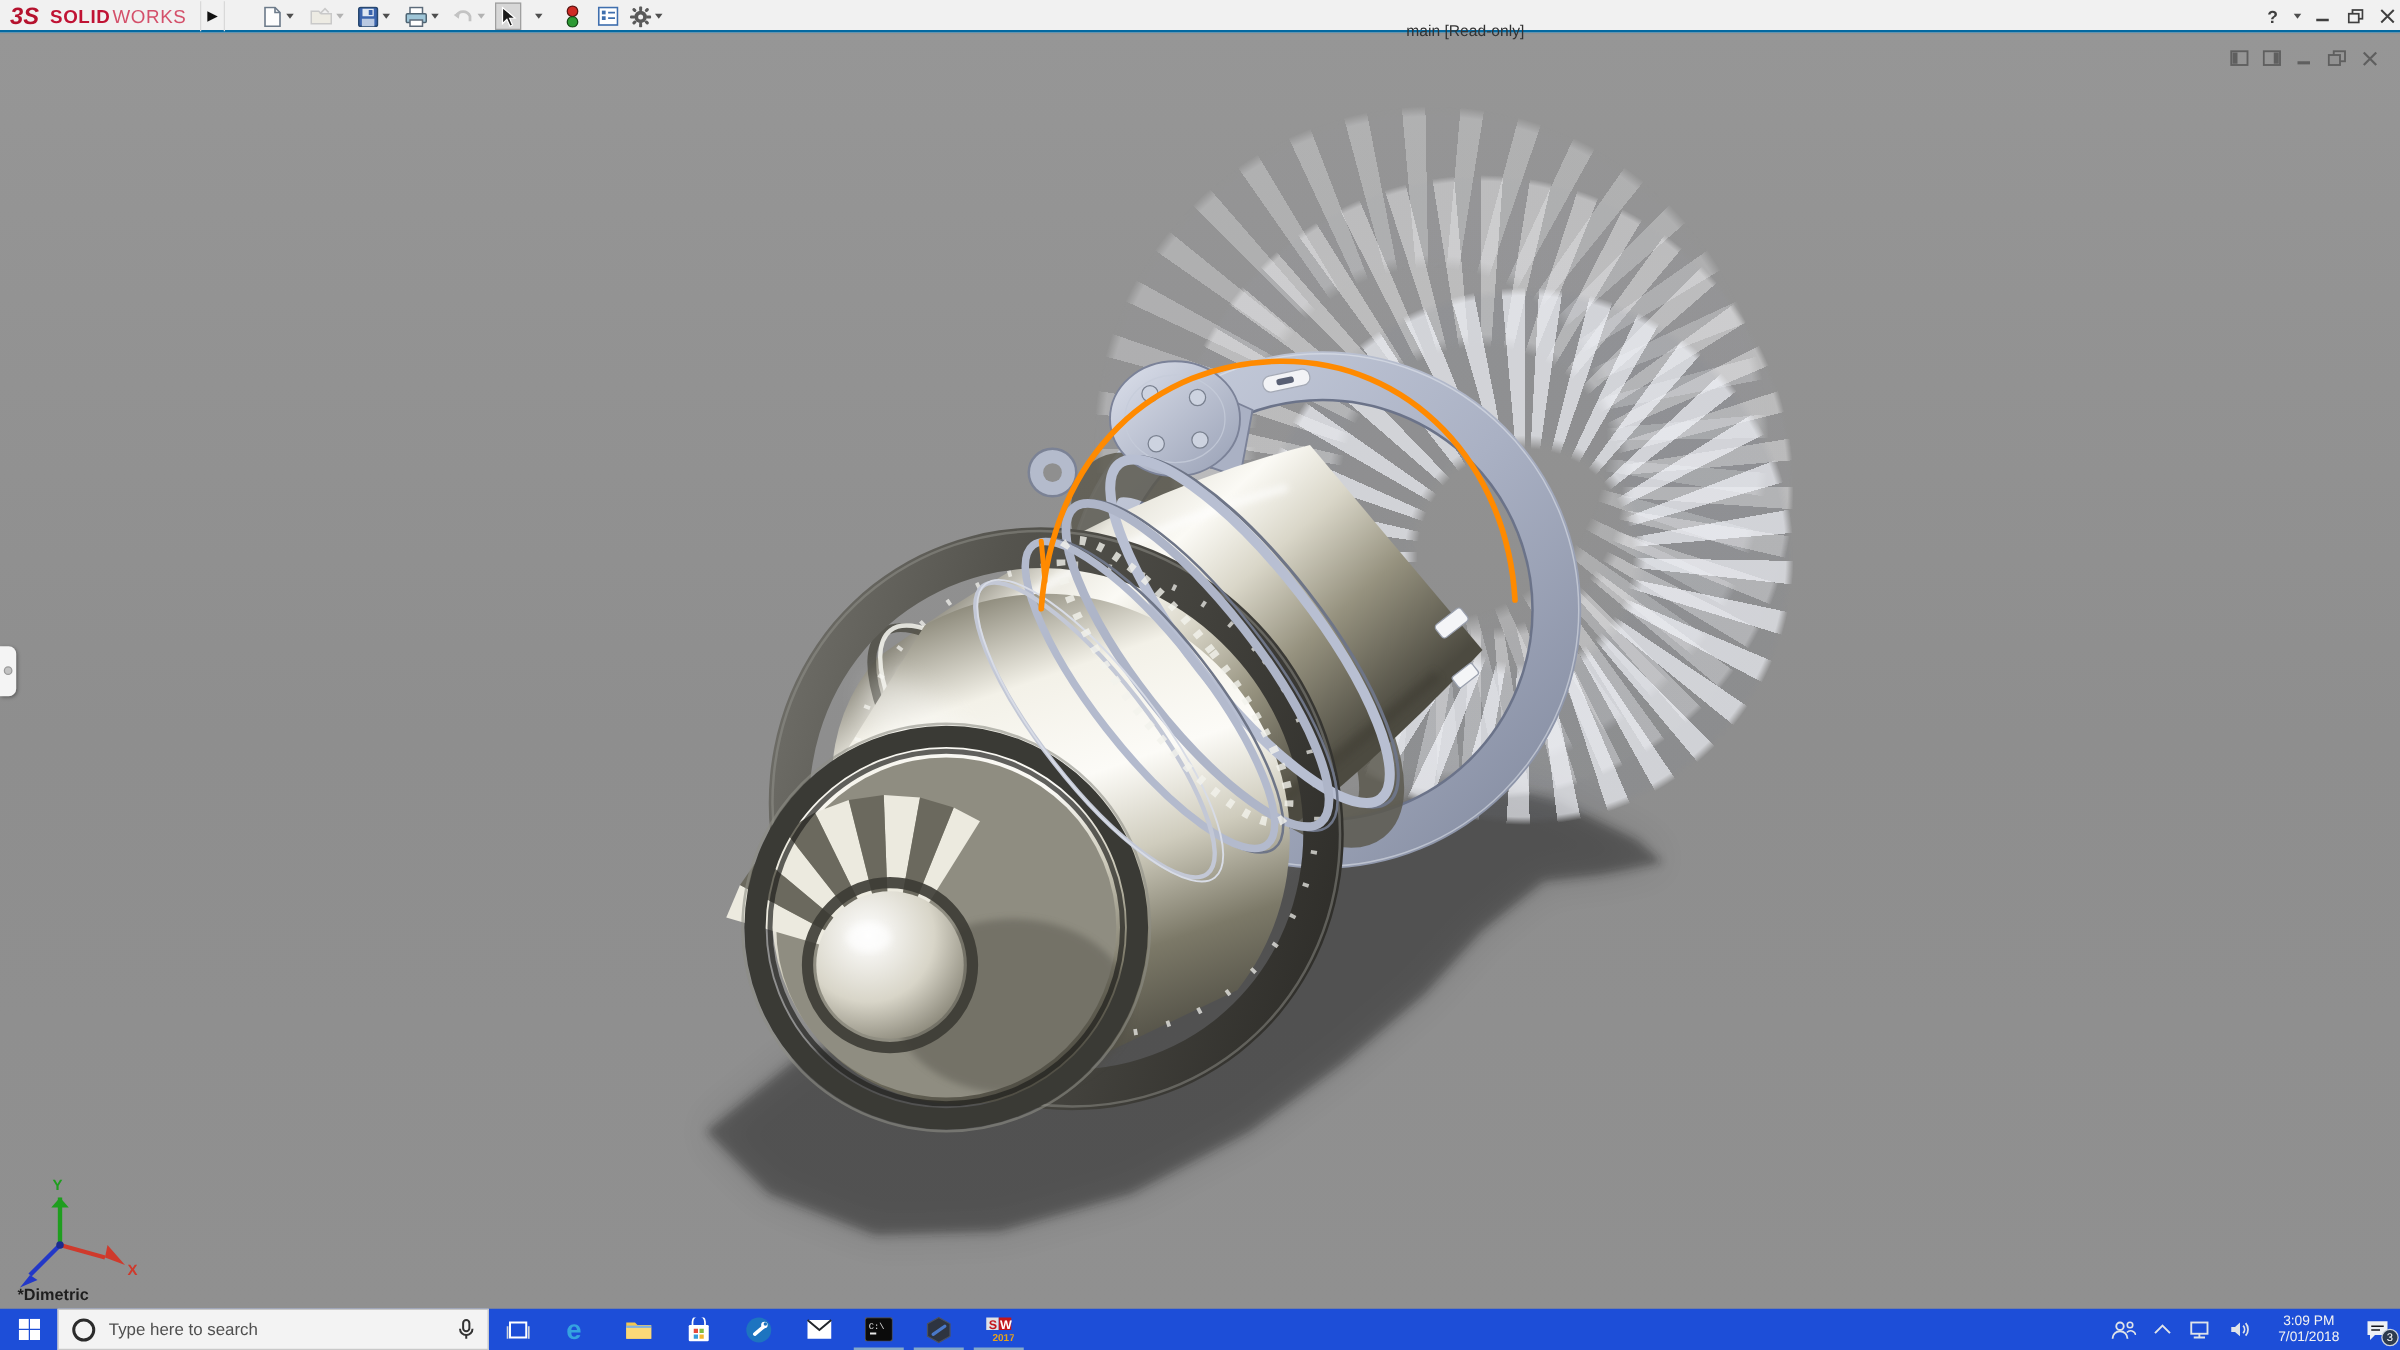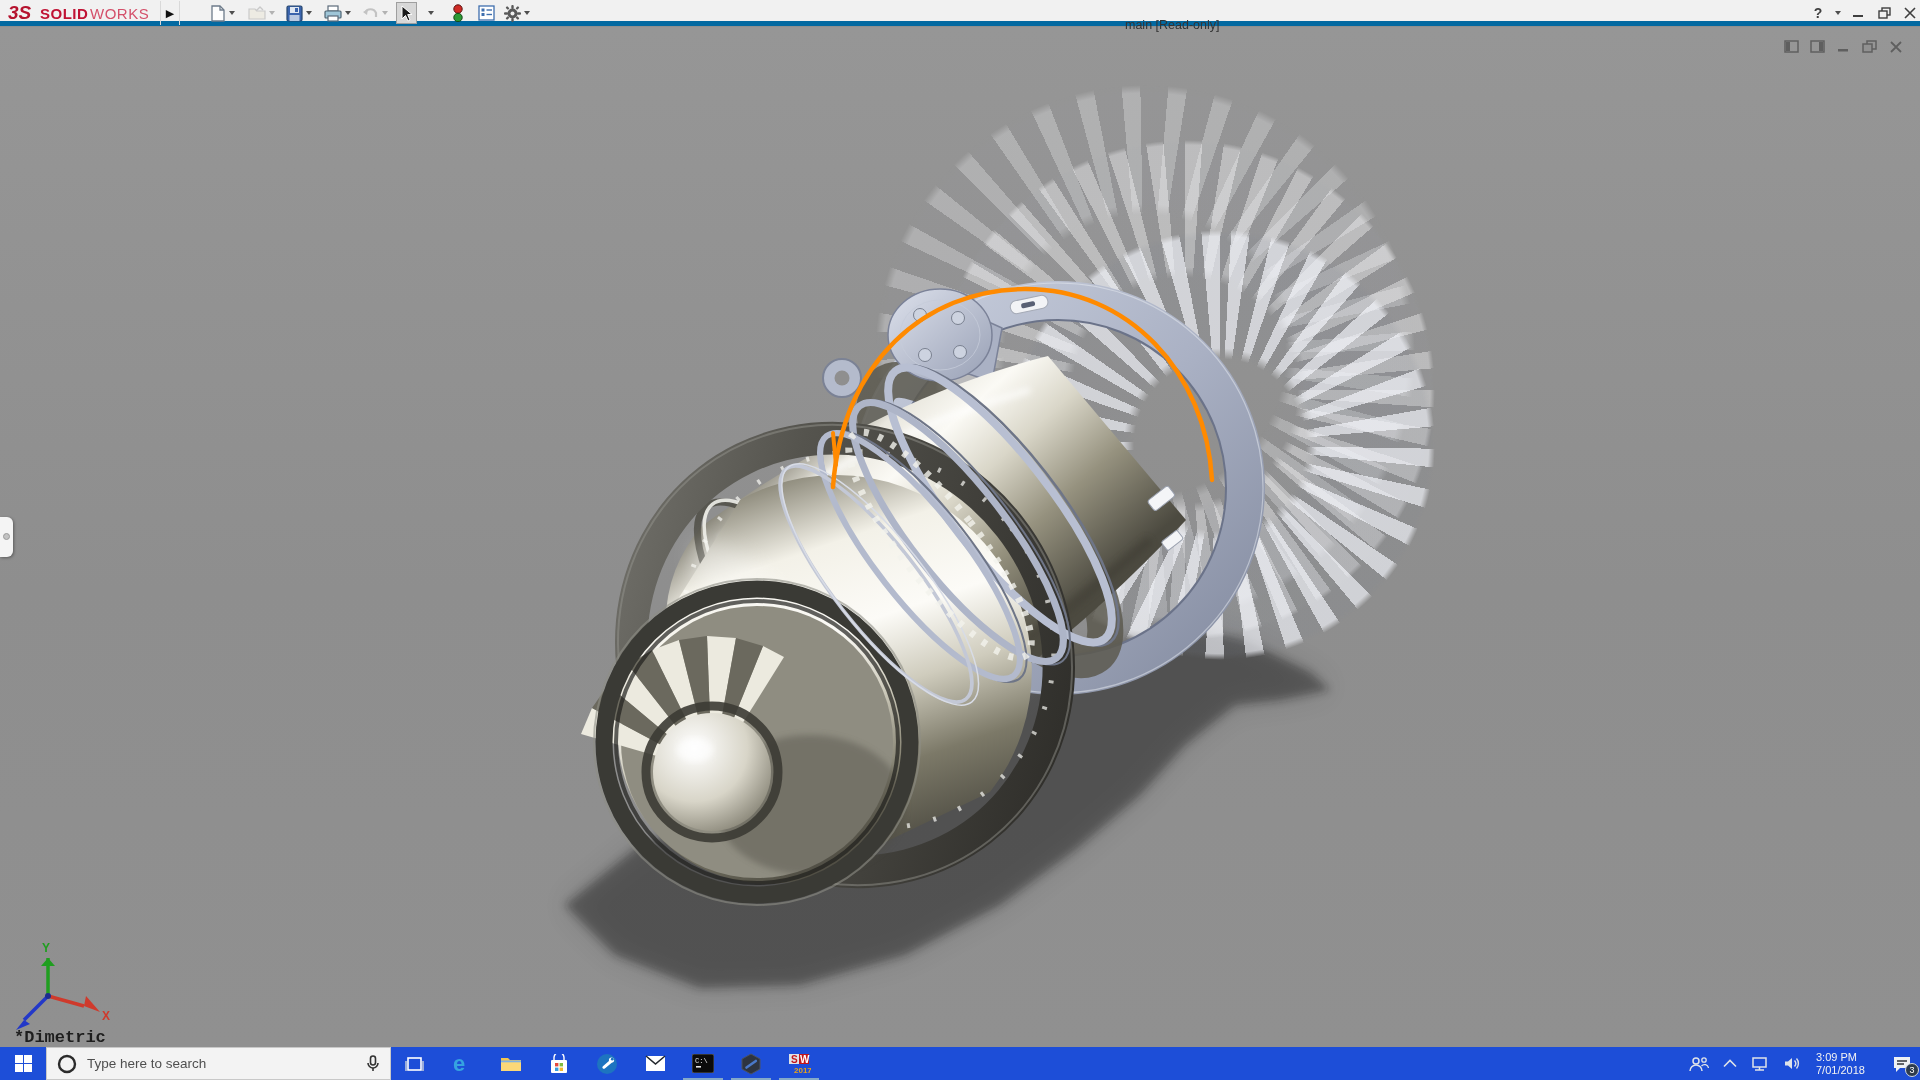--- a/index.html
+++ b/index.html
@@ -1,21 +1,21 @@
 <!DOCTYPE html>
 <html><head>
 <meta charset="utf-8">
 <style>
   * { margin:0; padding:0; box-sizing:border-box; }
   html,body { width:1920px; height:1080px; overflow:hidden;
     font-family:"Liberation Sans", sans-serif; background:#8f8f8f; }
 
   
   #titlebar { position:absolute; top:0; left:0; width:1920px; height:26px;
-    background:#f1f1f1; border-bottom:5px solid #0369a1; z-index:50; }
+    background:#f1f1f1; border-bottom:2px solid #0369a1; z-index:50; }
   #logo { position:absolute; left:8px; top:3px; }
   #menu-expand { position:absolute; left:160px; top:1px; width:20px; height:24px;
     font-size:11px; color:#111; text-align:center; line-height:24px; border-left:1px solid #d9d9d9; border-right:1px solid #d9d9d9; }
   .tbtn { position:absolute; top:2px; height:22px; display:flex; align-items:center; gap:3px; padding:0 2px; }
   .tbtn.disabled { opacity:.38; }
   .tbtn.pressed { background:#d7d7d7; border:1px solid #9f9f9f; }
   .caret { width:0; height:0; border-left:3.5px solid transparent; border-right:3.5px solid transparent; border-top:4px solid #4e4e4e; }
   #win-title { position:absolute; left:1125px; top:18px; font-size:12.5px; color:#333; }
   .wc { position:absolute; top:0; width:24px; height:26px; display:flex; align-items:center; justify-content:center; color:#3f3f3f; }
 
@@ -37,31 +37,31 @@
     background:repeating-conic-gradient(from 3deg, rgba(240,242,248,.8) 0deg 5deg, rgba(130,136,148,.16) 5deg 11deg);
     -webkit-mask:radial-gradient(closest-side, transparent 40%, #000 45% 97%, transparent 100%);
     mask:radial-gradient(closest-side, transparent 40%, #000 45% 97%, transparent 100%); }
 
   #panel-tab { position:absolute; left:0; top:517px; width:13px; height:40px; background:#f4f4f4;
     border-radius:0 6px 6px 0; box-shadow:1px 1px 3px rgba(0,0,0,.35); z-index:3; }
   #panel-tab .dot { position:absolute; left:3px; top:16px; width:7px; height:7px; border-radius:50%;
     background:#c2c2c2; border:1px solid #9a9a9a; }
   #doc-controls { position:absolute; top:40px; left:1784px; display:flex; gap:10px; z-index:3; opacity:.62; }
   #triad { position:absolute; left:8px; top:938px; z-index:3; }
-  #view-label { position:absolute; left:14px; top:1028px; font-size:17px; font-weight:bold; color:#1e1e1e; z-index:3;font-family:Liberation Mono, monospace; }
+  #view-label { position:absolute; left:14px; top:1028px; font-size:13px; font-weight:bold; color:#1e1e1e; z-index:3; }
 
   
   #taskbar { position:absolute; bottom:0; left:0; width:1920px; height:33px; background:#1d4ed8; z-index:50; display:flex; align-items:stretch; }
   #start-btn { width:46px; display:flex; align-items:center; justify-content:center; }
   #search-box { width:345px; background:#f3f3f3; border:1px solid #c8c8c8; display:flex; align-items:center; gap:10px; padding:0 10px; }
   #search-box span { font-size:13.5px; color:#4f4f4f; flex:1; }
   .app-btn { width:48px; display:flex; align-items:center; justify-content:center; position:relative; }
   .app-btn .runline { position:absolute; bottom:0; left:4px; right:4px; height:2.5px; background:#84a9c9; }
   #tray { margin-left:auto; display:flex; align-items:center; gap:14px; padding-right:8px; }
-  #clock { text-align:left; color:#f2f2f2; font-size:11px; line-height:13px; min-width:62px; }
+  #clock { text-align:center; color:#f2f2f2; font-size:11px; line-height:13px; min-width:62px; }
   #action-center { position:relative; display:flex; align-items:center; }
   #ac-badge { position:absolute; right:-7px; bottom:-4px; width:14px; height:14px; border-radius:50%;
     background:#2d3b4e; border:1px solid #cfd6de; color:#fff; font-size:9px; display:flex; align-items:center; justify-content:center; }
 </style>
 </head>
 <body>
 
 <div id="viewport-bg"></div>
 
 <svg id="shadow-svg" width="1920" height="1080">

